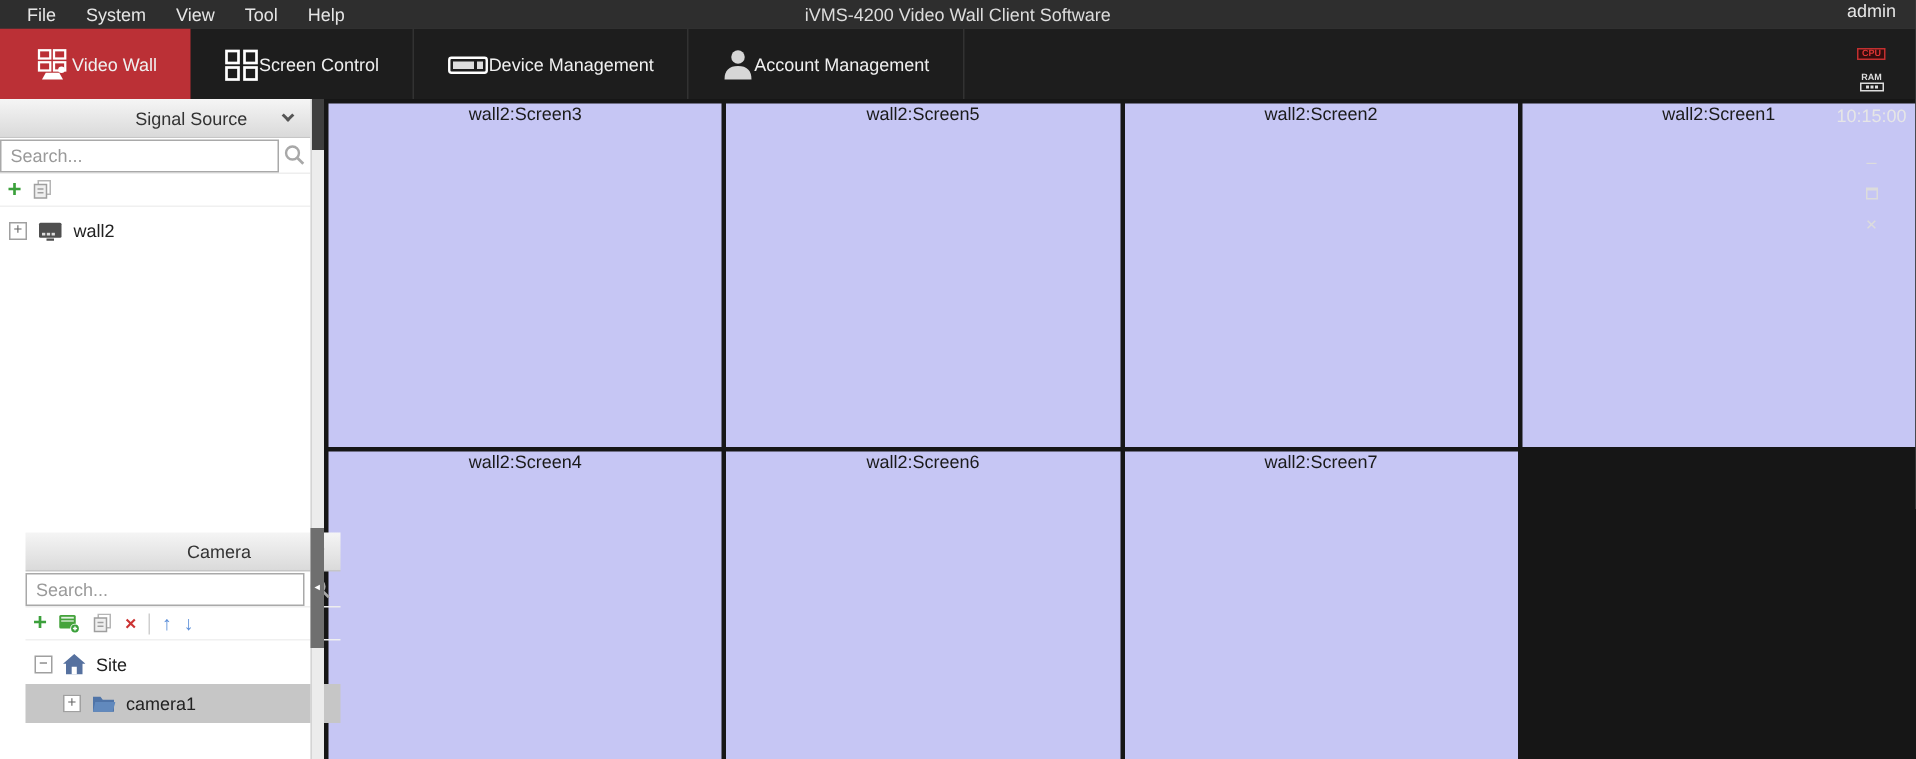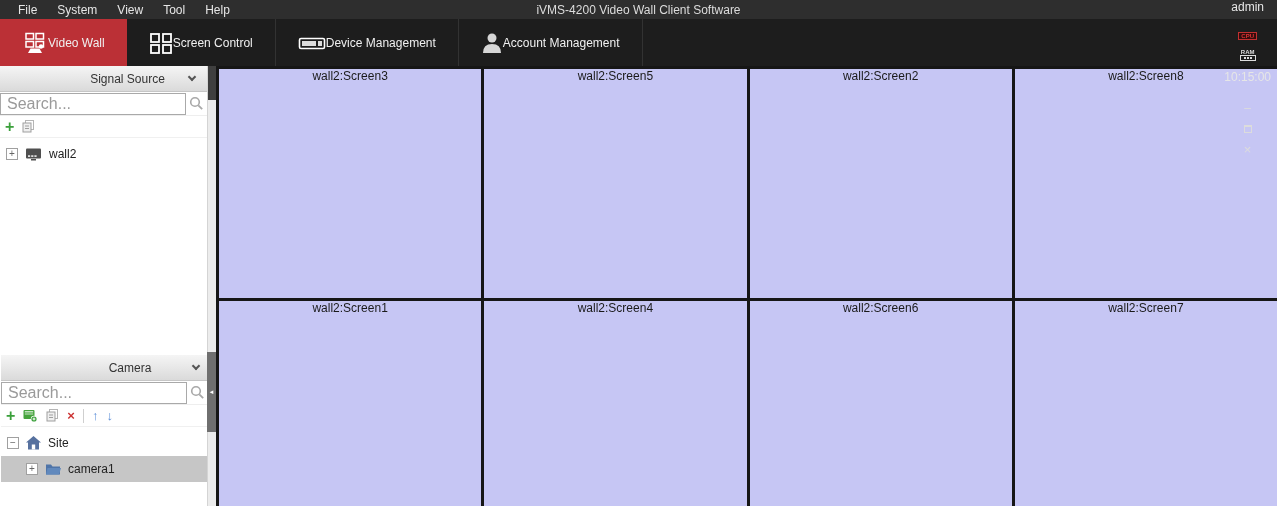--- a/index.html
+++ b/index.html
@@ -36,36 +36,36 @@
   .sidebar-inner { position:absolute; left:0; top:0; width:207px; height:100%; background:#fff; }
   .gutter { position:absolute; right:0; top:0; width:9px; height:100%; background:#ececec; border-left:1px solid #d4d4d4; }
   .gutter-topdark { height:34px; background:#3f3f3f; }
   .collapse-handle { position:absolute; right:0; top:286px; width:9px; height:80px; background:#6f6f6f;
     color:#fff; font-size:6px; display:flex; align-items:center; justify-content:center; cursor:default; }
 
   .panel-header { height:26px; background:linear-gradient(#f5f5f5,#dadada); border-bottom:1px solid #c6c6c6;
     display:flex; align-items:center; justify-content:center; color:#333; position:relative; cursor:default;padding-left:48px; }
   .chev { position:absolute; right:12px; top:8px; width:6px; height:6px; border-right:2px solid #555; border-bottom:2px solid #555; transform:rotate(45deg); }
   .search-row { height:24px; display:flex; align-items:center; padding:1px 2px 1px 0; border-bottom:1px solid #eee; position:relative; }
-  .search-input { width:186px; height:22px; border:1px solid #a9a9a9; padding:0 6px; font-size:16px; color:#333;
+  .search-input { width:186px; height:22px; border:1px solid #a9a9a9; padding:0 6px; font-size:12px; color:#333;
     font-family:"Liberation Sans","DejaVu Sans",sans-serif; outline:none; }
   .search-input::placeholder { color:#9a9a9a; }
   .search-glass { margin-left:3px; }
   .icon-row { height:22px; display:flex; align-items:center; gap:8px; padding-left:5px; border-bottom:1px solid #f0f0f0; }
   .plus-g { color:#3ba03b; font-size:16px; font-weight:bold; line-height:16px; cursor:default; }
   .x-red { color:#cc3333; font-size:13px; font-weight:bold; cursor:default; }
   .arrow-b { color:#5b8ed8; font-size:13px; font-weight:bold; cursor:default; }
   .vsep { width:1px; height:14px; background:#cfcfcf; }
   .tree { padding-top:3px; }
   .tree-row { height:26px; display:flex; align-items:center; gap:7px; color:#222; cursor:default; }
   .tree-row.selected { background:#c6c6c6; }
   .ebox { width:12px; height:12px; border:1px solid #a0a0a0; background:#fff; color:#666;
     font-size:10px; line-height:10px; text-align:center; display:inline-block; }
   .ind-0 { padding-left:6px; } .ind-1 { padding-left:25px; }
-  .camera-panel { position:absolute; top:289px; left:1px; width:210px; }
+  .camera-panel { position:absolute; top:289px; left:17px; width:210px; }
 
   
   .main { flex:1; display:flex; flex-direction:column; overflow:hidden; }
   .tab-bar { height:32px; background:#4a4a4a; border-bottom:2px solid #ffffff; display:flex; align-items:stretch; padding-left:6px; }
   .wall-tab { width:131px; display:flex; align-items:center; justify-content:center; color:#f0f0f0; cursor:default; }
   .wall-tab.active { background:#ffffff; color:#111; }
   .tab-dd { width:17px; height:17px; margin:auto 0 auto 6px; background:#fcfcfc; border:1px solid #cfcfcf;
     display:flex; align-items:center; justify-content:center; color:#333; font-size:7px; cursor:default; }
   .grid { height:467px; display:grid; grid-template-columns:repeat(4,1fr); grid-template-rows:229px 232px;
     gap:3px; background:#161616; padding:3px 0 0 3px; }
@@ -258,23 +258,20 @@
       <div class="cell">
           <span>wall2:Screen3</span>
         </div>
       <div class="cell">
           <span>wall2:Screen5</span>
         </div>
       <div class="cell">
           <span>wall2:Screen2</span>
         </div>
       <div class="cell">
-          <span>wall2:Screen8</span>
-        </div>
-      <div class="cell">
           <span>wall2:Screen1</span>
         </div>
       <div class="cell">
           <span>wall2:Screen4</span>
         </div>
       <div class="cell">
           <span>wall2:Screen6</span>
         </div>
       <div class="cell">
           <span>wall2:Screen7</span>

